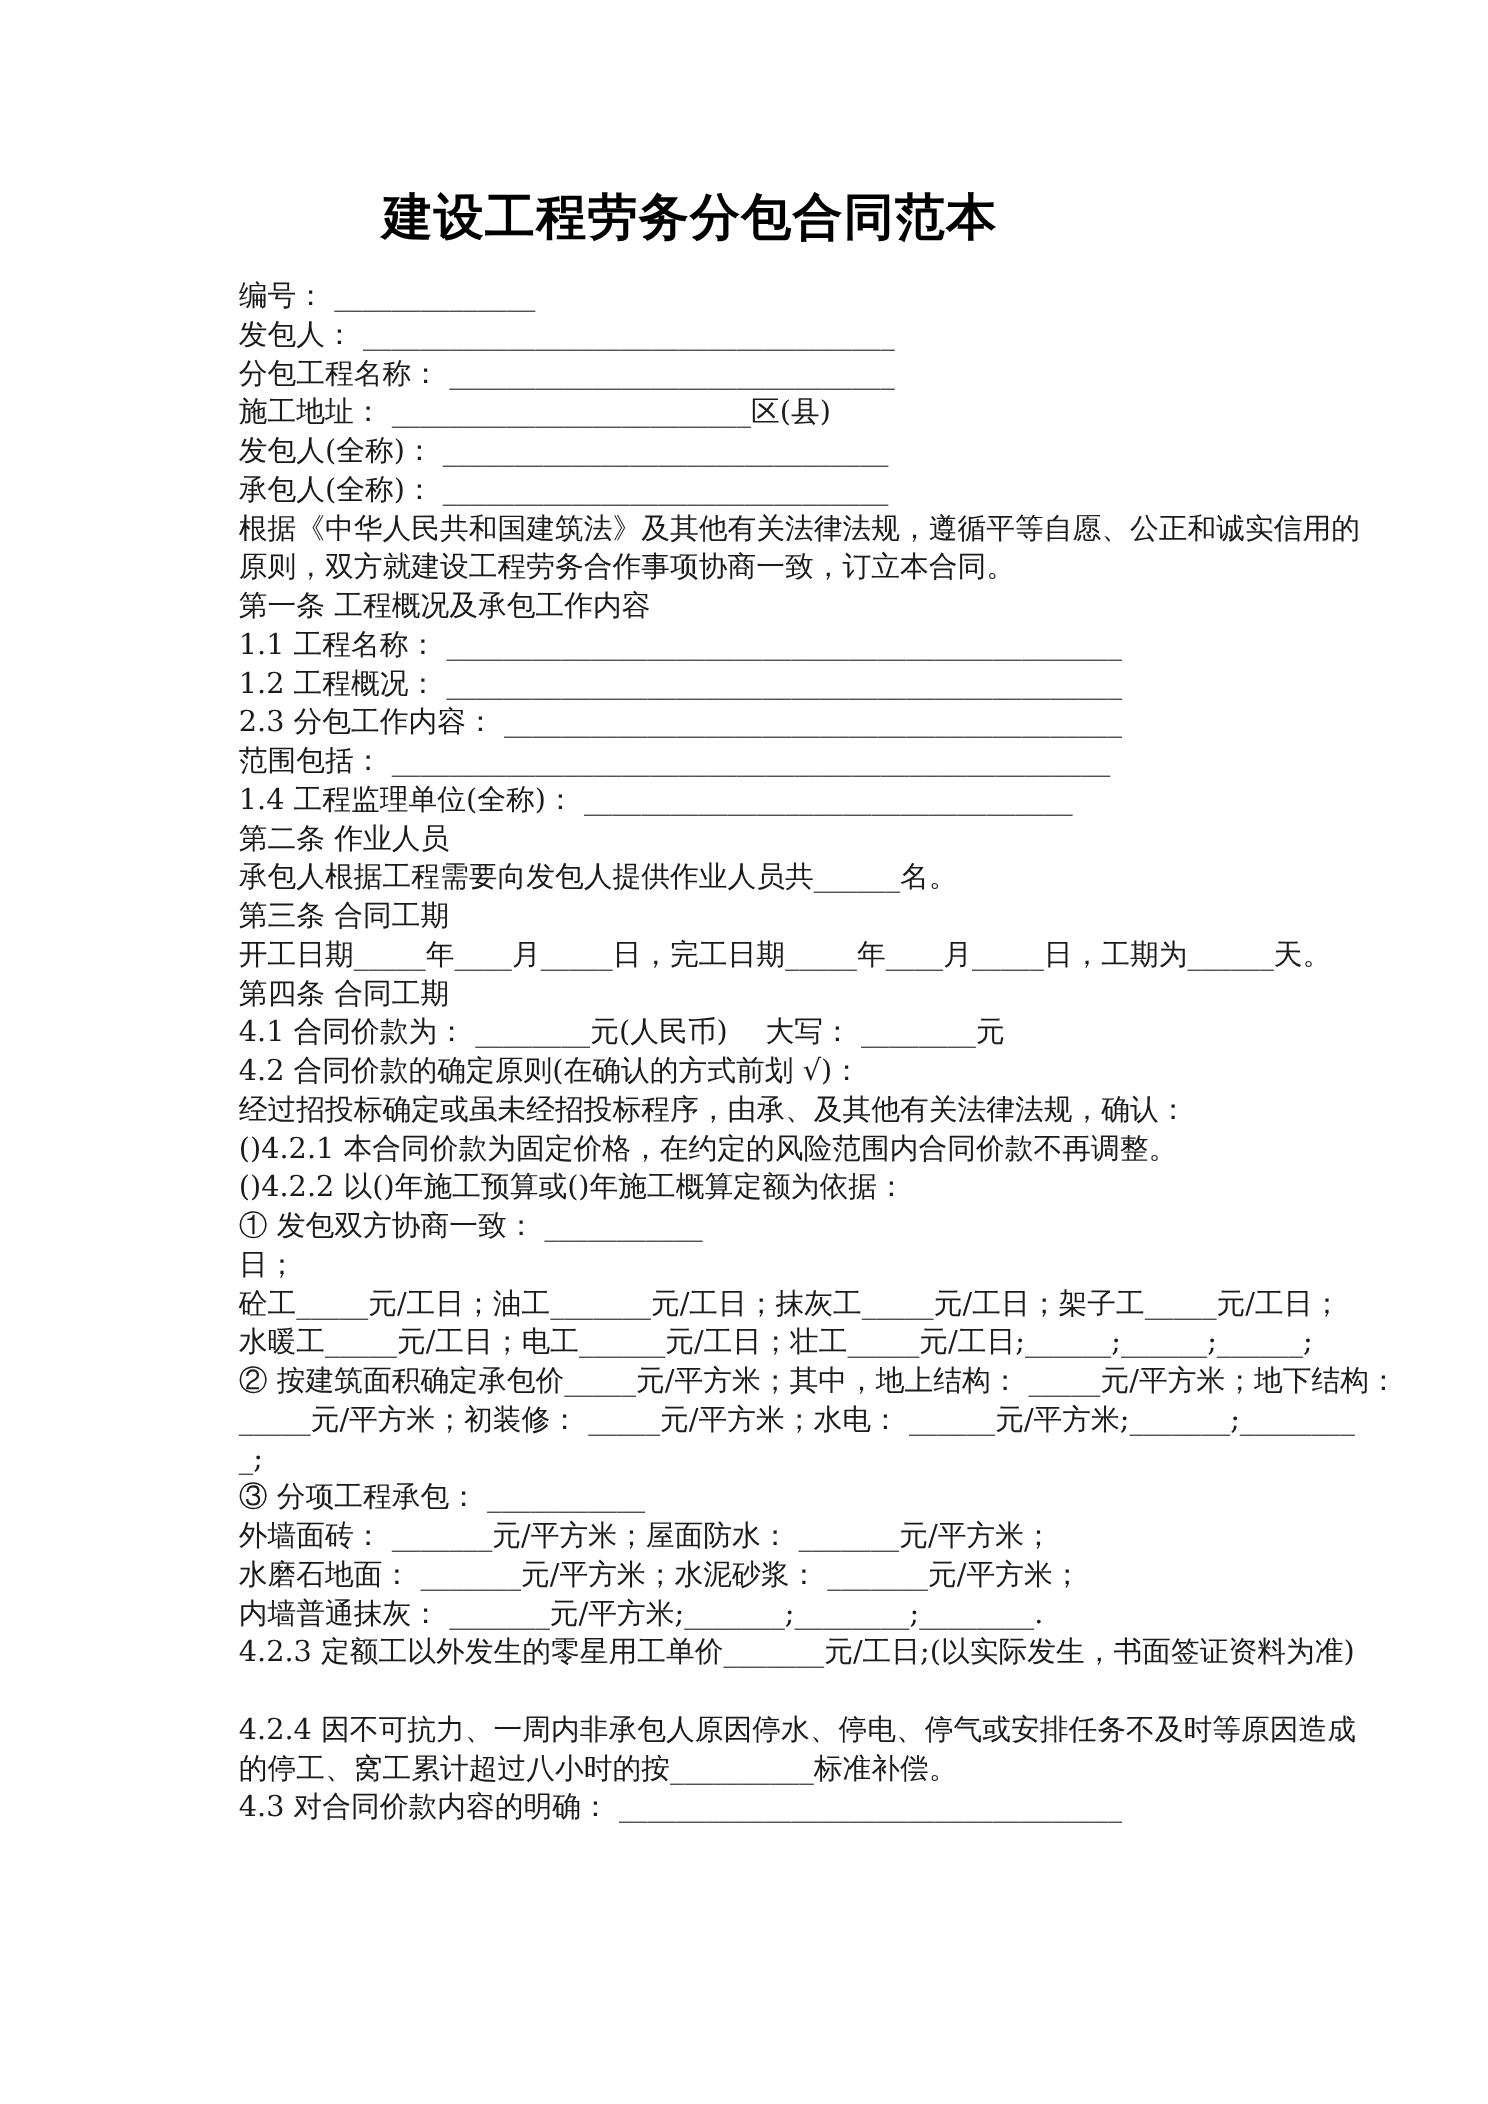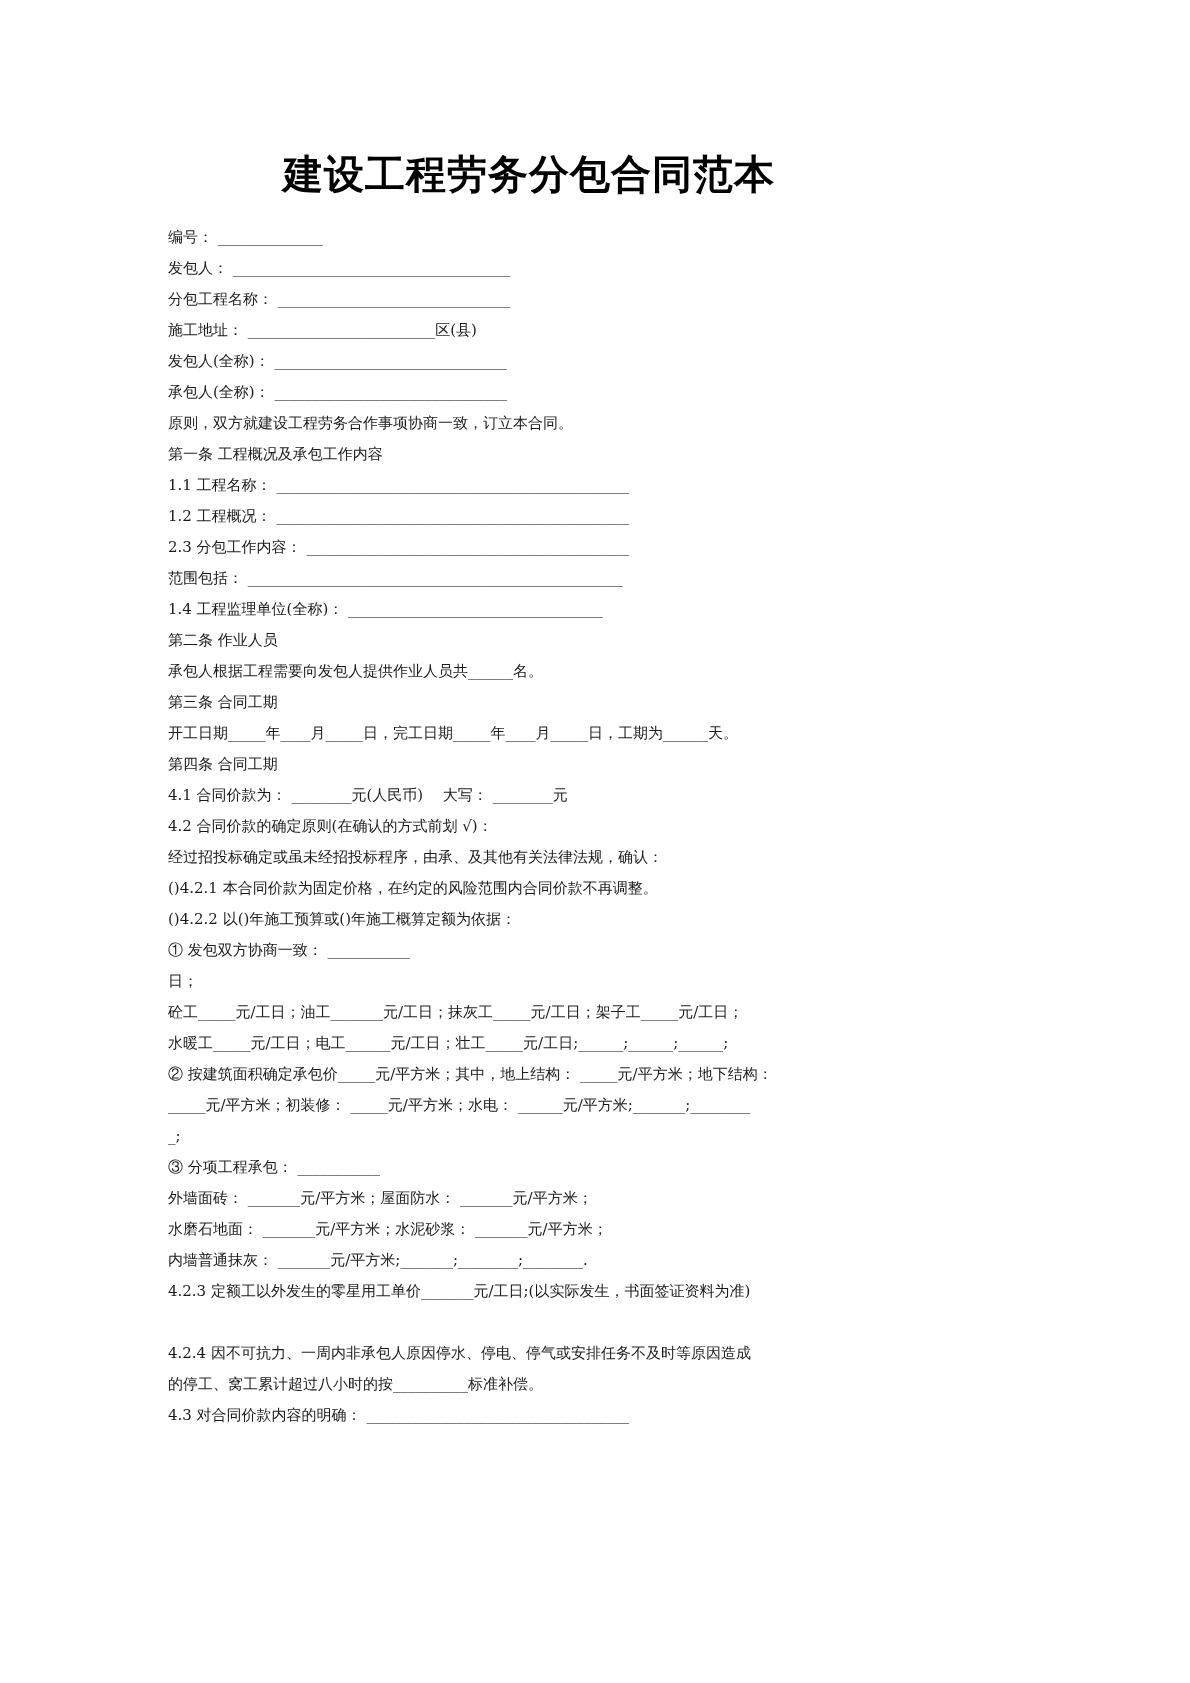--- a/index.html
+++ b/index.html
@@ -9,50 +9,52 @@
     background: #ffffff;
     color: #1b1b1b;
     font-family: "DejaVu Serif", "Liberation Serif", serif;
     overflow: hidden;
   }
   .page {
     box-sizing: border-box;
     width: 1050px;
     height: 1683px;
     padding: 150px 160px 0 168px;
+    margin-left: 23px;
   }
   .doc-title {
     margin: 0 0 24px 0;
     font-size: 40px;
     line-height: 48px;
     font-weight: 700;
     text-align: center;
     letter-spacing: 1px;
     color: #000000;
   }
   .line {
-    font-size: 15px;
+    font-size: 23px;
     line-height: 31px;
     min-height: 31px;
     white-space: pre;
     color: #1b1b1b;
   }
 </style>
 </head>
 <body>
 
 <div class="page">
   <h1 class="doc-title">建设工程劳务分包合同范本</h1>
 
   <div class="line">编号： ______________</div>
   <div class="line">发包人： _____________________________________</div>
   <div class="line">分包工程名称： _______________________________</div>
   <div class="line">施工地址： _________________________区(县)</div>
   <div class="line">发包人(全称)： _______________________________</div>
   <div class="line">承包人(全称)： _______________________________</div>
+  <div class="line">根据《中华人民共和国建筑法》及其他有关法律法规，遵循平等自愿、公正和诚实信用的</div>
   <div class="line">原则，双方就建设工程劳务合作事项协商一致，订立本合同。</div>
   <div class="line">第一条 工程概况及承包工作内容</div>
   <div class="line">1.1 工程名称： _______________________________________________</div>
   <div class="line">1.2 工程概况： _______________________________________________</div>
   <div class="line">2.3 分包工作内容： ___________________________________________</div>
   <div class="line">范围包括： __________________________________________________</div>
   <div class="line">1.4 工程监理单位(全称)： __________________________________</div>
   <div class="line">第二条 作业人员</div>
   <div class="line">承包人根据工程需要向发包人提供作业人员共______名。</div>
   <div class="line">第三条 合同工期</div>

